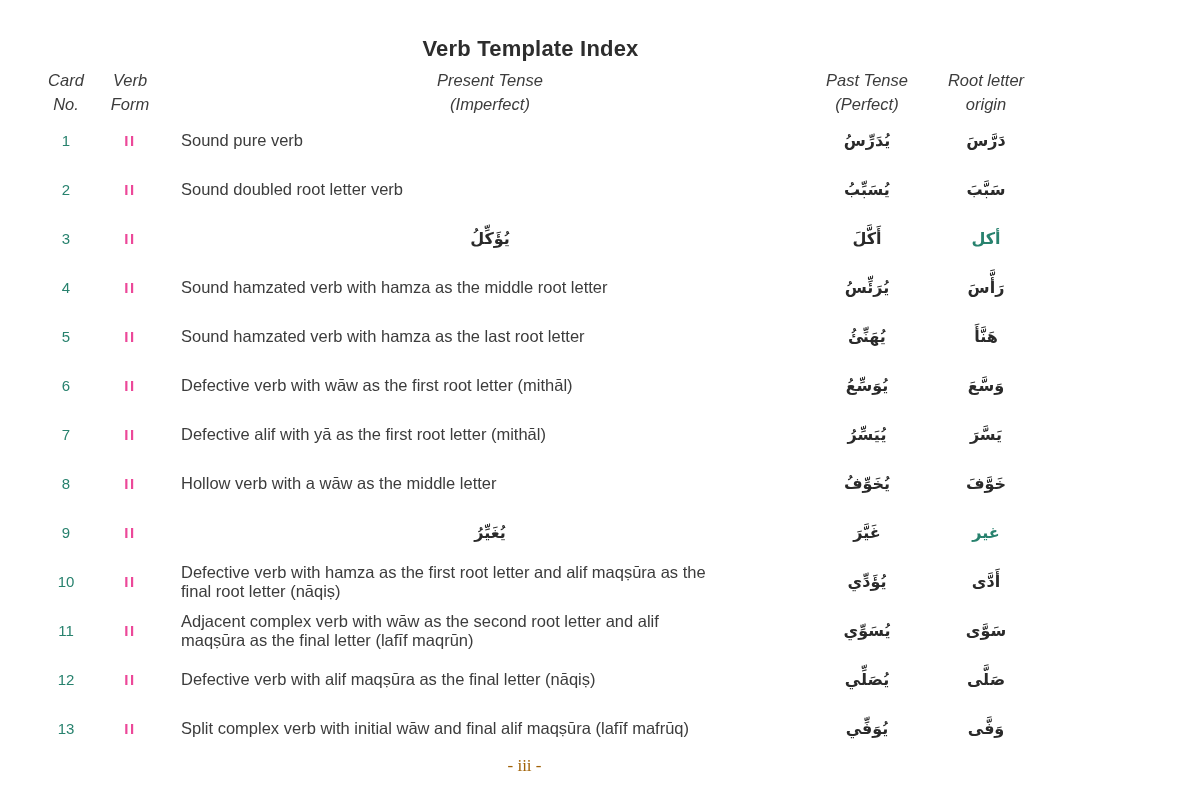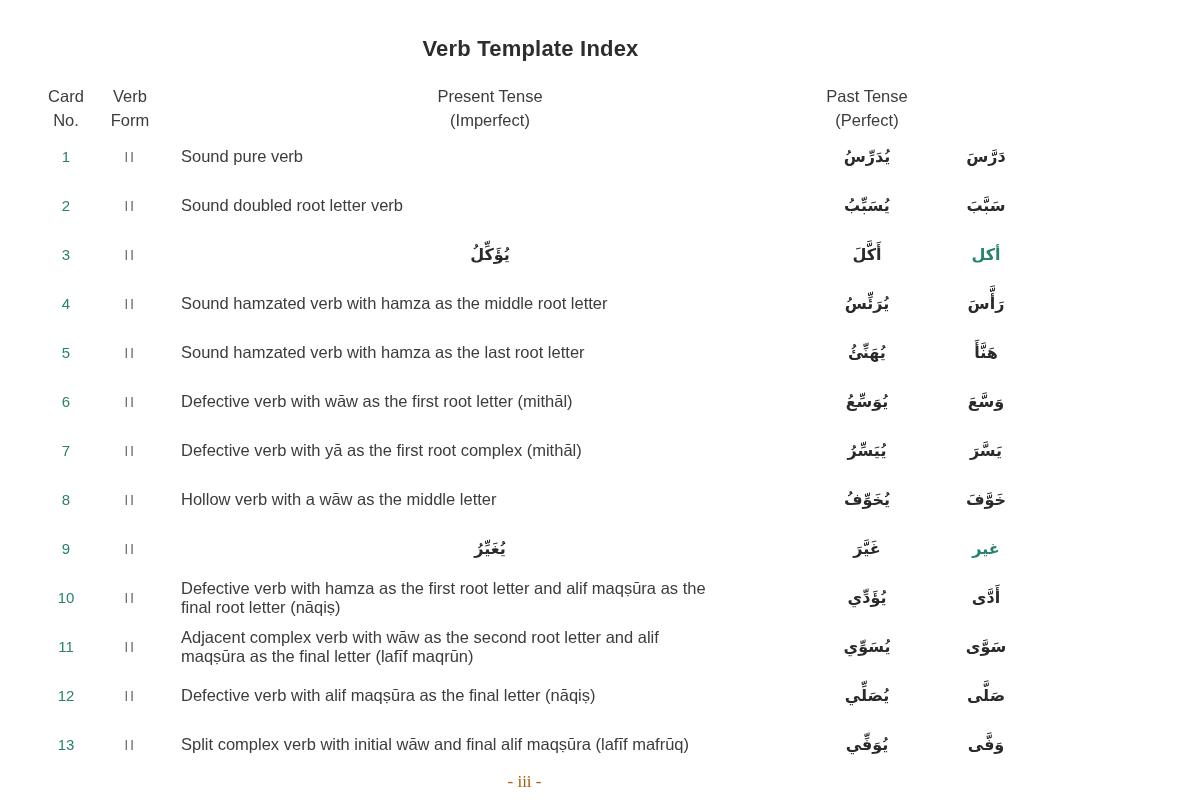--- a/index.html
+++ b/index.html
@@ -23,22 +23,23 @@
     line-height: 30px;
     color: #2d2d2d;
     letter-spacing: 0.2px;
   }
   .header-row, .row {
     display: grid;
     grid-template-columns: 52px 76px 644px 110px 128px 140px;
     padding-left: 40px;
   }
   .header-row {
-    margin-top: 20px;
+    margin-top: 4px;
     height: 48px;
+    font-style: italic;
   }
   .hcell {
     white-space: pre-line;
     text-align: center;
     font-size: 16.5px;
     line-height: 24px;
     color: #3c3c3c;
   }
   .h-type { text-align: left; padding-left: 13px; }
   .tbody { margin-top: 0; }
@@ -48,22 +49,22 @@
   }
   .cell { overflow: visible; }
   .c-card {
     text-align: center;
     font-size: 15px;
     color: #28826e;
   }
   .c-form {
     text-align: center;
     font-size: 15px;
-    font-weight: 400;
-    color: #737373;
+    font-weight: 700;
+    color: #ec4899;
     letter-spacing: 1.5px;
   }
   .c-type {
     font-size: 16.5px;
     line-height: 19px;
     white-space: pre-line;
     padding-left: 13px;
     color: #3c3c3c;
   }
   .c-ar {
@@ -93,20 +94,22 @@
 
   <div class="header-row">
     <div class="hcell">Card
 No.</div>
     <div class="hcell">Verb
 Form</div>
     <div class="hcell">Present Tense
 (Imperfect)</div>
     <div class="hcell">Past Tense
 (Perfect)</div>
+    <div class="hcell">Root letter
+origin</div>
   </div>
 
   <div class="tbody">
   <div class="row">
     <div class="cell c-card">1</div>
     <div class="cell c-form">II</div>
     <div class="cell c-type">Sound pure verb</div>
     <div class="cell c-ar c-present" dir="rtl" lang="ar">يُدَرِّسُ</div>
     <div class="cell c-ar c-past" dir="rtl" lang="ar">دَرَّسَ</div>
     <div class="cell c-ar c-root" dir="rtl" lang="ar">درس</div>
@@ -152,21 +155,21 @@
     <div class="cell c-form">II</div>
     <div class="cell c-type">Defective verb with wāw as the first root letter (mithāl)</div>
     <div class="cell c-ar c-present" dir="rtl" lang="ar">يُوَسِّعُ</div>
     <div class="cell c-ar c-past" dir="rtl" lang="ar">وَسَّعَ</div>
     <div class="cell c-ar c-root" dir="rtl" lang="ar">وسع</div>
   </div>
 
   <div class="row">
     <div class="cell c-card">7</div>
     <div class="cell c-form">II</div>
-    <div class="cell c-type">Defective verb with yā as the first root complex (mithāl)</div>
+    <div class="cell c-type">Defective alif with yā as the first root letter (mithāl)</div>
     <div class="cell c-ar c-present" dir="rtl" lang="ar">يُيَسِّرُ</div>
     <div class="cell c-ar c-past" dir="rtl" lang="ar">يَسَّرَ</div>
     <div class="cell c-ar c-root" dir="rtl" lang="ar">يسر</div>
   </div>
 
   <div class="row">
     <div class="cell c-card">8</div>
     <div class="cell c-form">II</div>
     <div class="cell c-type">Hollow verb with a wāw as the middle letter</div>
     <div class="cell c-ar c-present" dir="rtl" lang="ar">يُخَوِّفُ</div>

